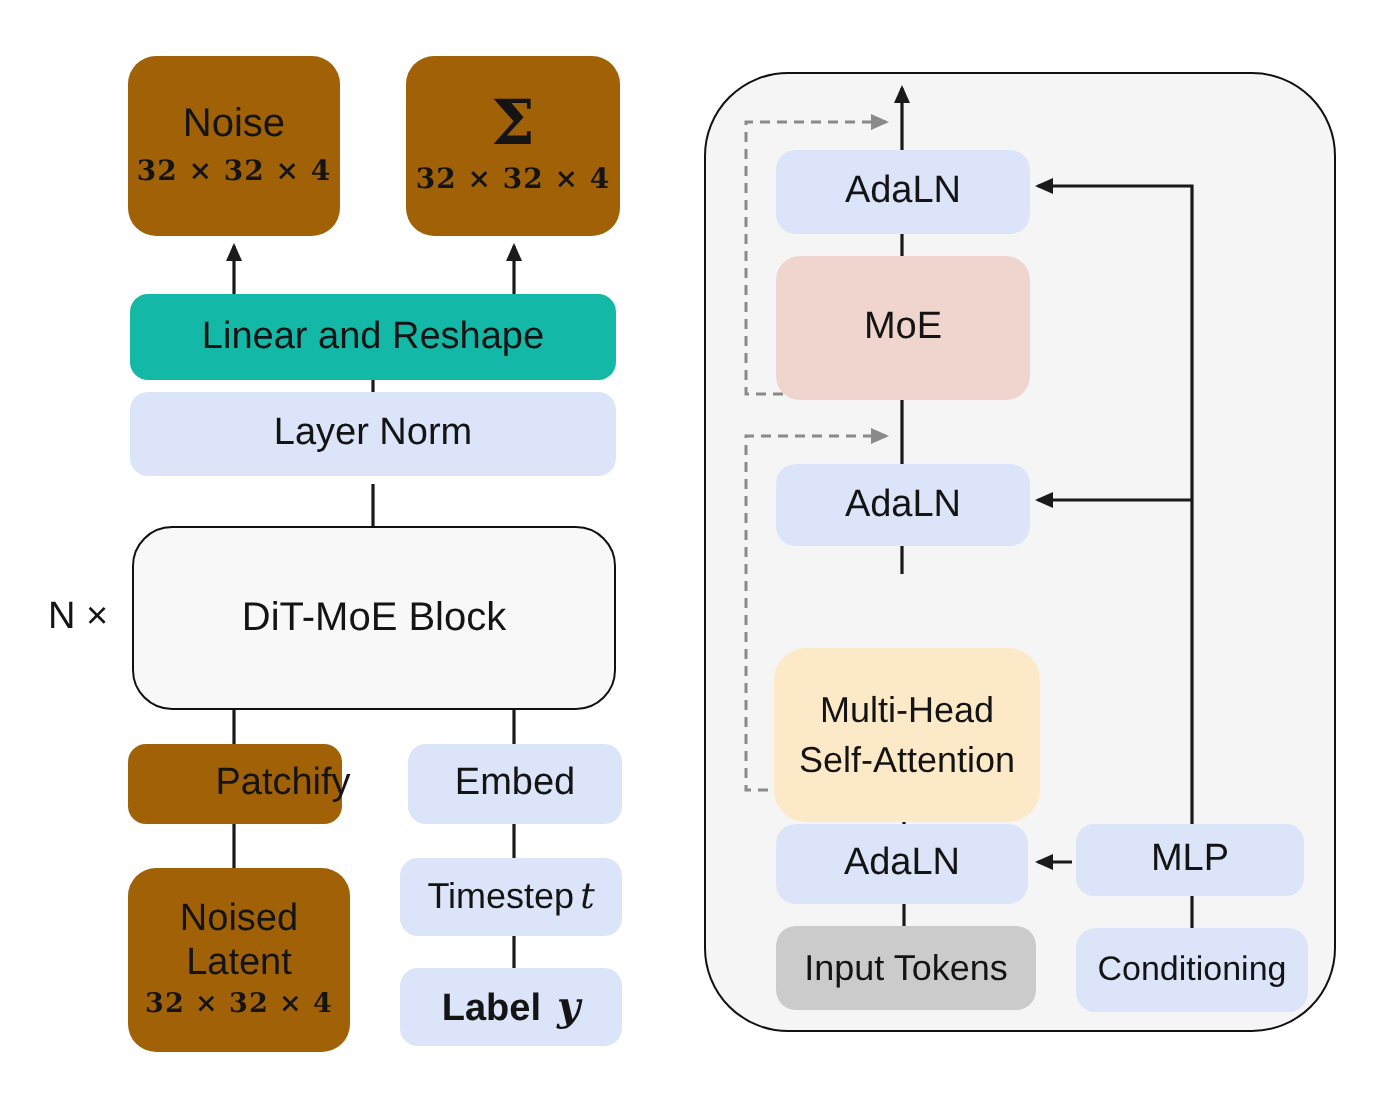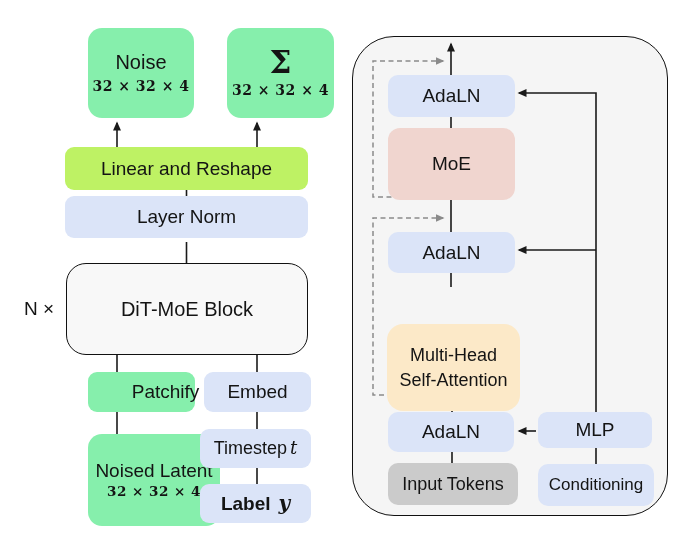--- a/index.html
+++ b/index.html
@@ -5,24 +5,24 @@
   html,body{margin:0;padding:0;background:#ffffff;}
   .canvas{
     position:relative;width:690px;height:557px;background:#ffffff;overflow:hidden;
     font-family:"Liberation Sans",sans-serif;color:#141414;
   }
   .box{
     position:absolute;box-sizing:border-box;
     display:flex;flex-direction:column;align-items:center;justify-content:center;
     text-align:center;border-radius:9px;font-size:19px;line-height:1.15;z-index:2;
   }
-  .gray{background:#86efac;margin-left:24px;}
+  .gray{background:#a16207;}
   .gray2{background:#cbcbcb;}
   .blue{background:#dbe4f8;}
-  .green{background:#bef264;}
+  .green{background:#14b8a6;}
   .pink{background:#f0d5cf;}
   .orange{background:#fce9c8;}
   .plain{background:transparent;}
   .panel{
     position:absolute;box-sizing:border-box;z-index:0;
     background:#f5f5f5;border:1.7px solid #111111;border-radius:42px;
   }
   .block-outline{
     background:#f8f8f8;border:1.5px solid #111111;border-radius:20px;font-size:20px;
   }
@@ -104,21 +104,21 @@
   </div>
 
   <div class="box gray" style="left:64px;top:372px;width:107px;height:40px;padding-left:48px;">
     <div>Patchify</div>
   </div>
 
   <div class="box blue" style="left:204px;top:372px;width:107px;height:40px;">
     <div>Embed</div>
   </div>
 
-  <div class="box gray" style="left:64px;top:434px;width:132px;height:92px;border-radius:14px;padding:4px 6px;">
+  <div class="box gray" style="left:64px;top:434px;width:111px;height:92px;border-radius:14px;padding:4px 6px;">
     <div>Noised Latent</div>
     <div class="dims dims-sm">32 × 32 × 4</div>
   </div>
 
   <div class="box blue" style="left:200px;top:429px;width:111px;height:39px;">
     <div class="row" style="gap:3px;font-size:18px;text-align:center;">
       <span>Timestep</span>
       <span class="mathvar">t</span>
     </div>
   </div>

